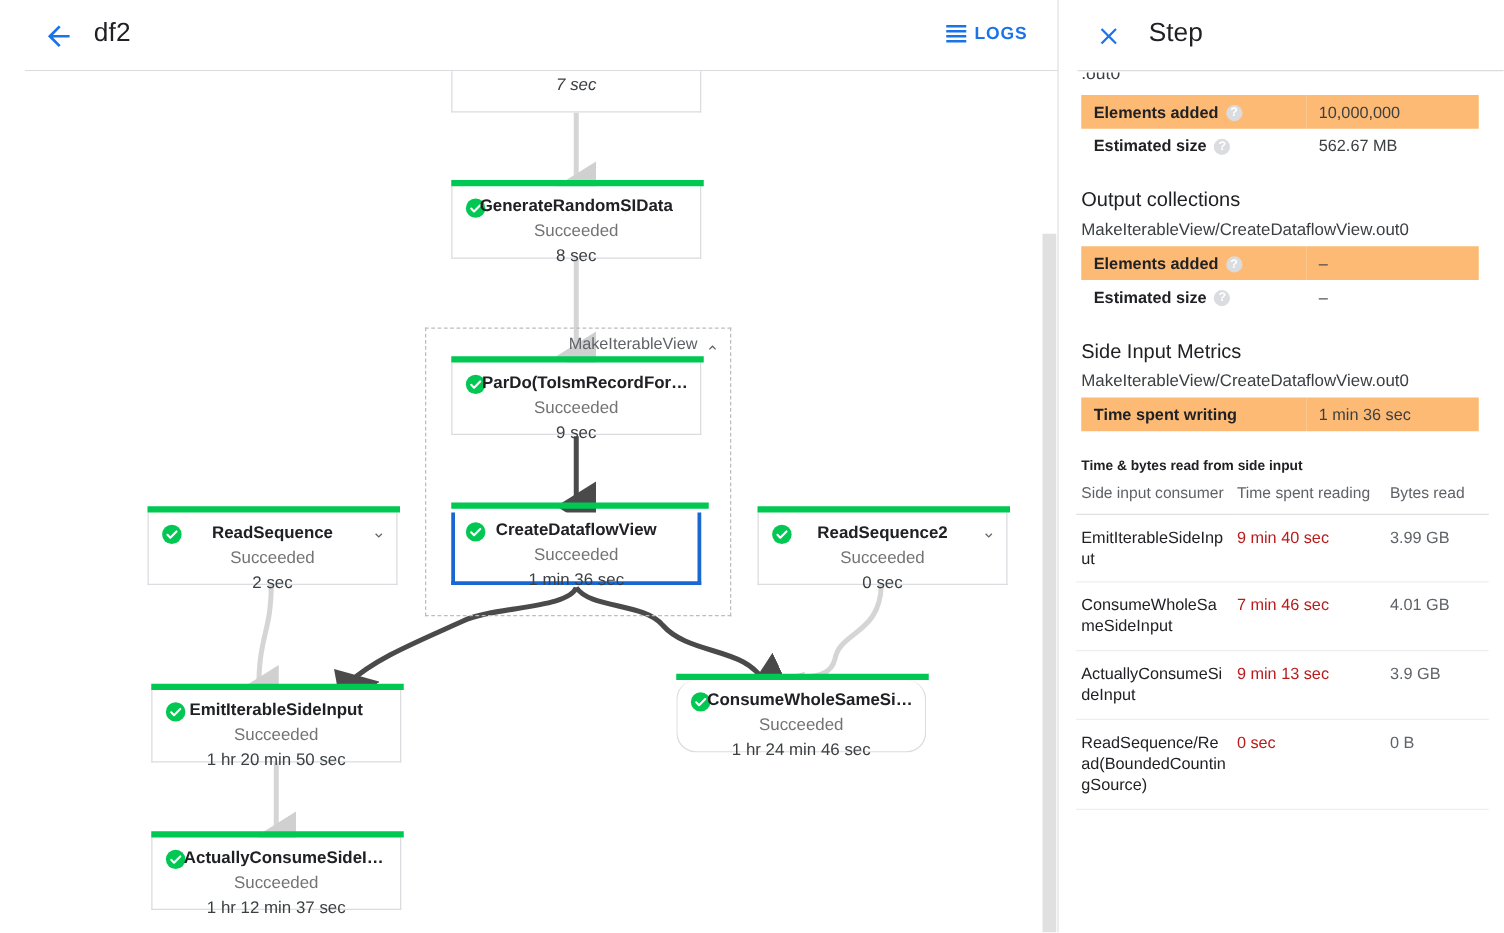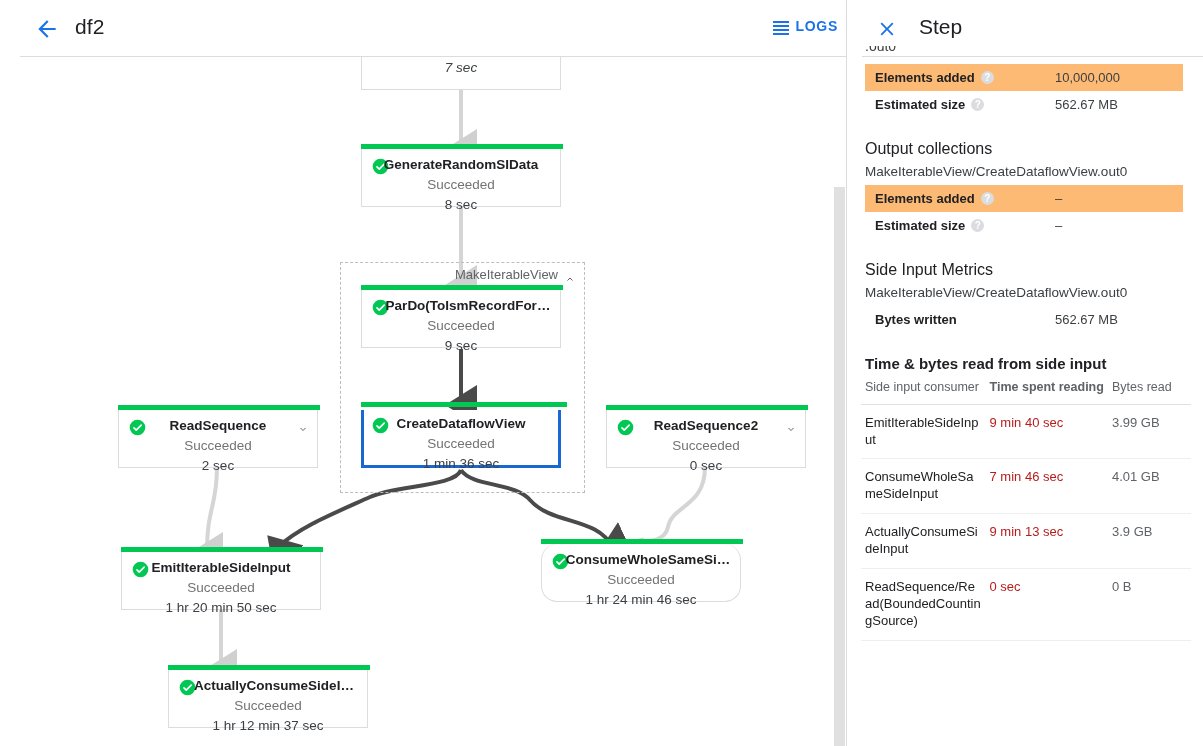--- a/index.html
+++ b/index.html
@@ -24,22 +24,22 @@
   }
   #back-arrow {
     position: absolute; left: 14px; top: 16px; width: 26px; height: 26px;
     cursor: pointer;
   }
   #job-title {
     position: absolute; left: 55px; top: 15px;
     font-size: 21px; color: #202124; letter-spacing: .1px;
   }
   #logs-button {
-    position: absolute; right: 28px; top: 18px;
-    display: flex; align-items: flex-end; gap: 7px;
+    position: absolute; right: 44px; top: 18px;
+    display: flex; align-items: center; gap: 7px;
     color: #1a73e8; cursor: pointer;
   }
   #logs-button .logs-label {
     font-size: 14px; font-weight: 600; letter-spacing: .7px;
   }
   .hamburger { display: inline-block; width: 16px; height: 13px; position: relative; }
   .hamburger i {
     position: absolute; left: 0; width: 16px; height: 2px; background: #1a73e8; display: block;
   }
   .hamburger i:nth-child(1) { top: 0; }
@@ -127,21 +127,21 @@
     border-bottom: 1px solid #dadce0; background: #fff;
   }
   #panel-close {
     position: absolute; left: 14px; top: 18px; width: 22px; height: 22px; cursor: pointer;
   }
   #panel-title {
     position: absolute; left: 57px; top: 15px;
     font-size: 21px; color: #202124;
   }
   #panel-body {
-    position: absolute; left: 0; top: 46px; width: 356px; height: 688px;
+    position: absolute; left: 0; top: 58px; width: 356px; height: 688px;
     overflow: hidden;
   }
   .clip-text {
     position: absolute; left: 18px; top: -8px;
     font-size: 14px; color: #3c4043;
   }
 
   .kv-table { width: 318px; margin-left: 18px; border-collapse: collapse; }
   .kv-table tr.alt { background: #fdba74; }
   .kv-table td { padding: 6px 0 6px 10px; font-size: 13px; vertical-align: middle; }
@@ -154,38 +154,38 @@
     cursor: pointer;
   }
 
   .section-title {
     margin: 22px 0 6px 18px; font-size: 16px; color: #202124; font-weight: normal;
   }
   .section-sub {
     margin: 0 0 6px 18px; font-size: 13.5px; color: #3c4043;
   }
   .subsection-title {
-    margin: 22px 0 4px 18px; font-size: 15px; color: #202124; font-weight: bold;
+    margin: 22px 0 4px 18px; font-size: 11px; color: #202124; font-weight: bold;
   }
 
   .si-table { width: 330px; margin-left: 14px; border-collapse: collapse; }
   .si-table th {
     font-size: 12.5px; color: #5f6368; font-weight: normal; text-align: left;
     padding: 4px 4px 8px 4px; vertical-align: top; line-height: 1.25;
   }
   .si-table thead tr { border-bottom: 1px solid #e0e0e0; }
   .si-table td {
     font-size: 13px; color: #3c4043; padding: 10px 4px; vertical-align: top;
     border-bottom: 1px solid #eeeeee; line-height: 1.3;
   }
   .si-table td.c0 { color: #202124; width: 120px; word-break: break-all; }
   .si-table td.c1 { color: #b91c1c; width: 118px; }
   .si-table td.c2 { color: #5f6368; width: 80px; }
   .si-table th.h0 { width: 120px; }
-  .si-table th.h1 { width: 118px; font-weight: bold; }
+  .si-table th.h1 { width: 118px; }
   .si-table th.h2 { width: 80px; }
 </style>
 </head>
 <body>
 
 <div id="app">
 
   <div id="left-region">
 
     <div id="topbar">
@@ -343,21 +343,21 @@
           <svg width="17" height="17" viewBox="0 0 24 24">
               <circle cx="12" cy="12" r="11" fill="#00c853"></circle>
               <path d="M7 12.5l3.2 3.2L17.2 8.7" stroke="#fff" stroke-width="2.4" fill="none" stroke-linecap="round" stroke-linejoin="round"></path>
             </svg>
         </div>
         <div class="node-title" style="padding-left:14px;">ConsumeWholeSameSi…</div>
         <div class="node-status">Succeeded</div>
         <div class="node-time">1 hr 24 min 46 sec</div>
       </div>
 
-      <div class="node" style="left:121px; top:613px; width:200px; height:58px;margin-left:47px;">
+      <div class="node" style="left:121px; top:613px; width:200px; height:58px;">
         <div class="bar" style="width:202px;"></div>
         <div class="node-check">
           <svg width="17" height="17" viewBox="0 0 24 24">
               <circle cx="12" cy="12" r="11" fill="#00c853"></circle>
               <path d="M7 12.5l3.2 3.2L17.2 8.7" stroke="#fff" stroke-width="2.4" fill="none" stroke-linecap="round" stroke-linejoin="round"></path>
             </svg>
         </div>
         <div class="node-title" style="padding-left:12px;">ActuallyConsumeSideI…</div>
         <div class="node-status">Succeeded</div>
         <div class="node-time">1 hr 12 min 37 sec</div>
@@ -422,23 +422,23 @@
             <td class="kv-val">–</td>
           </tr>
         </tbody>
       </table>
 
       <div class="section-title">Side Input Metrics</div>
       <div class="section-sub">MakeIterableView/CreateDataflowView.out0</div>
 
       <table class="kv-table">
         <tbody>
-          <tr>
-            <td class="kv-key">Bytes written</td>
-            <td class="kv-val">562.67 MB</td>
+          <tr class="alt">
+            <td class="kv-key">Time spent writing</td>
+            <td class="kv-val">1 min 36 sec</td>
           </tr>
         </tbody>
       </table>
 
       <div class="subsection-title">Time &amp; bytes read from side input</div>
 
       <table class="si-table">
         <thead>
           <tr>
             <th class="h0">Side input consumer</th>

